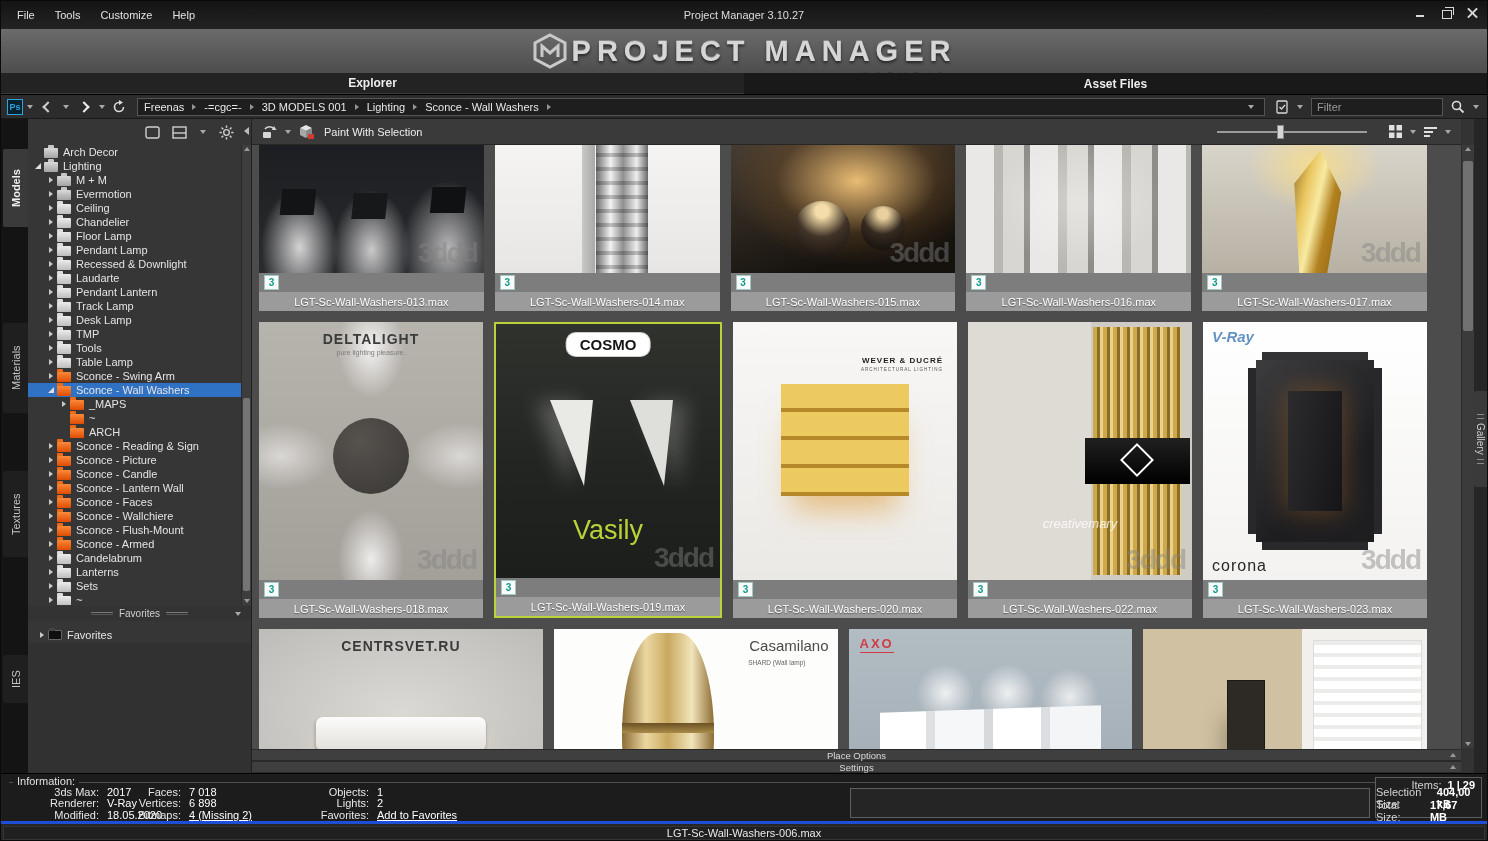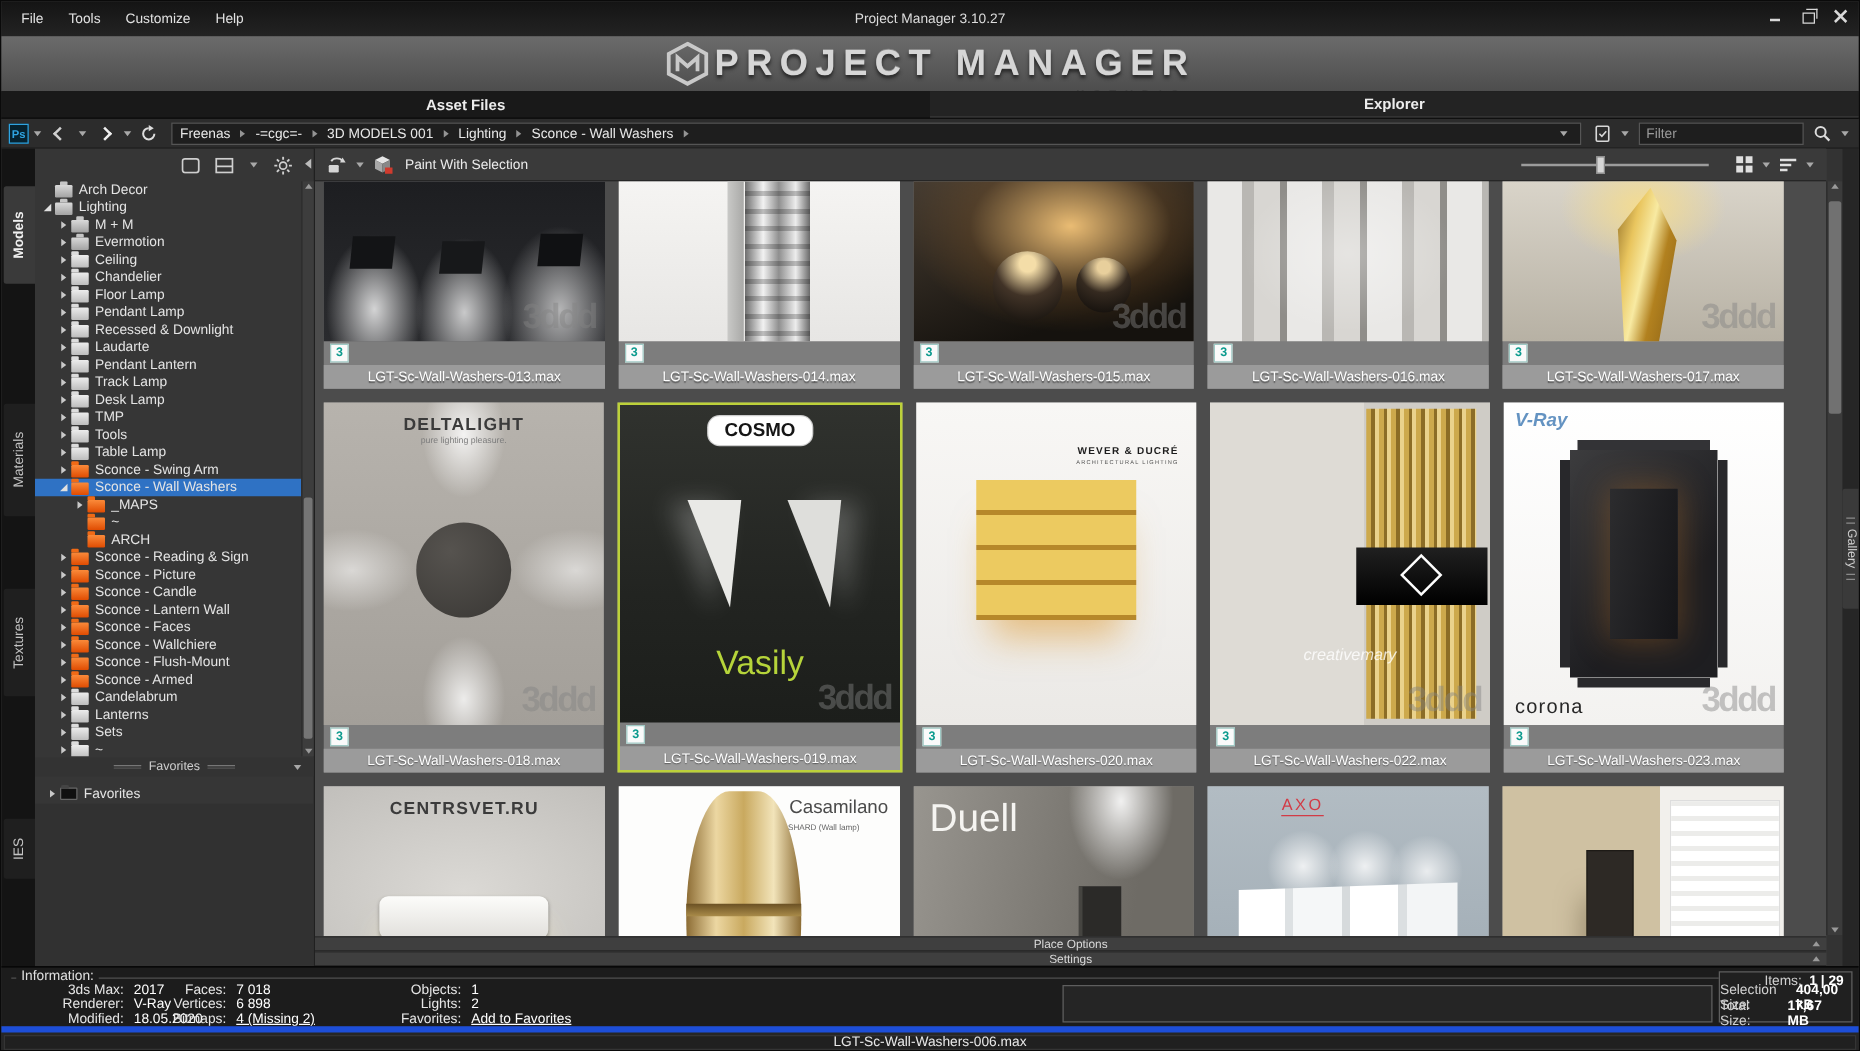--- a/index.html
+++ b/index.html
@@ -217,21 +217,21 @@
   .ov.green-name { left:0; right:0; bottom:32px; text-align:center; font-size:27px; color:#b6d43a; }
   .ov.brand-tiny { top:34px; right:14px; font-size:8px; font-weight:bold; color:#1d1d1d; letter-spacing:1px;text-align:center; }
   .ov.sub-tiny { top:45px; right:14px; font-size:4.5px; color:#555; letter-spacing:1px; }
   .ov.wm-script { bottom:48px; left:0; right:0; text-align:center; color:rgba(255,255,255,.8); font-style:italic; font-size:13px; }
   .ov.vray { top:6px; left:9px; color:#6493c2; font-size:15px; font-weight:bold; font-style:italic; }
   .ov.corona { bottom:5px; left:9px; color:#272727; font-size:16px; letter-spacing:1px; }
   .ov.casamilano { top:8px; right:9px; font-size:15px; color:#4a4a4a; }
   .ov.sub-left { top:30px; right:32px; font-size:6.5px; color:#666; }
   .ov.corona-small { bottom:9px; right:16px; font-size:9px; color:#8a8a8a; letter-spacing:1px; }
   .ov.duell { top:8px; left:13px; font-size:31px; color:#f5f4f1; }
-  .ov.axo { top:8px; left:11px; color:#d23b46; font-weight:normal; font-size:13px; letter-spacing:2px; border-bottom:1px solid #d23b46;margin-left:48px; }
+  .ov.axo { top:8px; left:11px; color:#d23b46; font-weight:bold; font-size:13px; letter-spacing:2px; border-bottom:1px solid #d23b46; }
   .ov.martel { bottom:26px; right:12px; background:#1b1b1b; color:#e6e6e6; font-size:9px; font-weight:bold;
                padding:2px 7px; border:1px solid #555; letter-spacing:1px; }
   .ov.diamond { width:24px; height:24px; border:2px solid #fff; transform:rotate(45deg); right:19%; top:49%; }
 
   .panelbar { height:12px; background:#3f3f3f; border-top:1px solid #2a2a2a; border-bottom:1px solid #2a2a2a;
               display:flex; align-items:center; justify-content:center; font-size:9.5px; color:#dadada; position:relative; cursor:default; }
   .panelbar .up { position:absolute; right:5px; border-bottom:4px solid #9a9a9a; border-left:3px solid transparent; border-right:3px solid transparent; }
 
   .grid-scroll { position:absolute; right:13px; top:26px; bottom:25px; width:13px; background:#3b3b3b; border-left:1px solid #2b2b2b; }
   .grid-thumb { position:absolute; left:1px; right:1px; top:16px; height:170px; background:#717171; border-radius:2px; }
@@ -251,21 +251,21 @@
   .irow .val { padding-left:8px; color:#fff; }
   .irow .val.link { text-decoration:underline; cursor:pointer; }
   .col1 .lbl { width:86px; } .col2 .lbl { width:62px; } .col3 .lbl { width:72px; }
   .empty-box { position:absolute; left:849px; top:14px; width:520px; height:30px; background:#252525; border:1px solid #5e5e5e; }
   .stats-box { position:absolute; left:1374px; right:5px; top:3px; bottom:3px; border:1px solid #5e5e5e; background:#202020;
                display:flex; flex-direction:column; justify-content:center; padding-right:6px; }
   .srow { display:flex; justify-content:flex-end; font-size:11px; height:13px; align-items:center; }
   .srow .lbl { color:#d2d2d2; } .srow .val { color:#fff; font-weight:bold; padding-left:6px; }
 
   
-  .statusbar { position:absolute; left:0; right:0; top:820px; height:21px; background:#262626; border-top:5px solid #1d4ed8; }
+  .statusbar { position:absolute; left:0; right:0; top:820px; height:21px; background:#262626; border-top:3px solid #1d4ed8; }
   .status-inner { position:absolute; left:2px; right:2px; top:2px; bottom:2px; background:#202020; border:1px solid #343434;
                   display:flex; align-items:center; justify-content:center; font-size:11px; color:#e8e8e8; }
 
   svg { display:block; }
 </style>
 </head>
 <body>
 
 <div id="app">
 
@@ -289,22 +289,22 @@
       <svg width="36" height="36" viewBox="0 0 36 36">
         <polygon points="18,2 33,10 33,26 18,34 3,26 3,10" fill="none" stroke="#c9c9c9" stroke-width="3"></polygon>
         <polyline points="10,24 10,13 18,20 26,13 26,24" fill="none" stroke="#c9c9c9" stroke-width="3"></polyline>
       </svg>
       <span class="banner-title">PROJECT MANAGER</span>
       <span class="banner-sub">KSTUDIO</span>
     </div>
   </div>
 
   <div class="tabstrip">
+    <div class="tab active">Explorer</div>
     <div class="tab">Asset Files</div>
-    <div class="tab active">Explorer</div>
   </div>
 
   <div class="navrow">
     <div class="ps-btn">Ps</div>
     <span class="caret"></span>
     <span class="icon-btn">
         <span class="chev back"></span>
       </span>
     <span class="caret"></span>
     <span class="icon-btn">
@@ -725,25 +725,20 @@
                 <span class="ov brand-dark">CENTRSVET.RU</span>
               </div>
             </div>
             <div class="cell r3c2">
               <div class="art">
                 <span class="ov casamilano">Casamilano</span>
                 <span class="ov sub-left">SHARD (Wall lamp)</span>
                 <span class="ov corona-small">corona</span>
               </div>
             </div>
-            <div class="cell r3c3">
-              <div class="art">
-                <span class="ov duell">Duell</span>
-              </div>
-            </div>
             <div class="cell r3c4">
               <div class="art">
                 <span class="ov axo">AXO</span>
               </div>
             </div>
             <div class="cell r3c5">
               <div class="art">
                 <span class="ov martel">martel</span>
               </div>
             </div>

